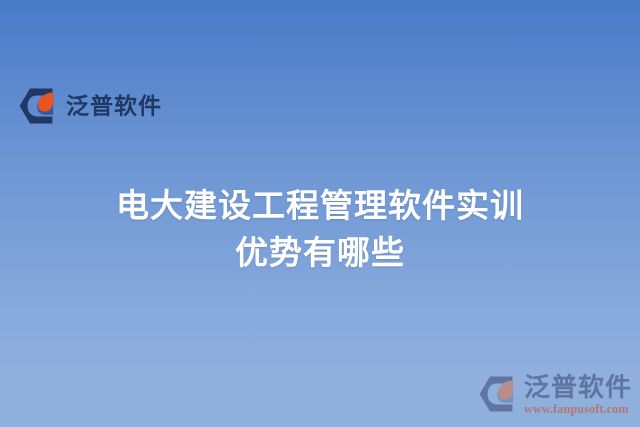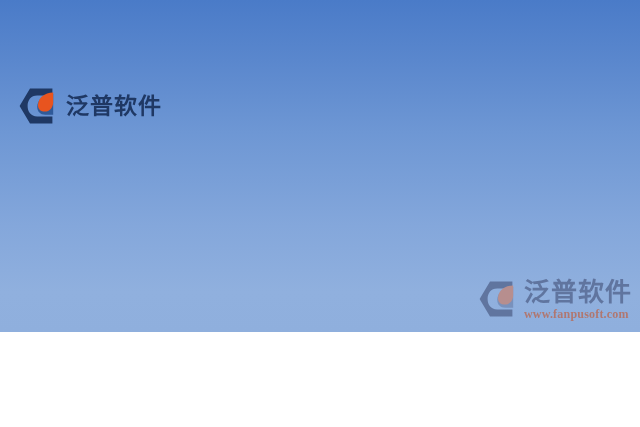--- a/index.html
+++ b/index.html
@@ -5,21 +5,21 @@
 <style>
   html, body {
     margin: 0;
     padding: 0;
     background: #ffffff;
   }
 
   .banner {
     position: relative;
     width: 640px;
-    height: 332px;
+    height: 427px;
     overflow: hidden;
     background: linear-gradient(to bottom,
                 #4a7bc8 0%,
                 #5a87cd 18%,
                 #6e97d4 40%,
                 #84a7db 68%,
                 #90b0de 88%,
                 #8fafdd 100%);
     font-family: "Liberation Sans", "DejaVu Sans", sans-serif;
     -webkit-font-smoothing: antialiased;
@@ -153,20 +153,22 @@
                  C50 58 57 64 67 64
                  C79 64 88 54 88 40 Z" fill="#e8541f"></path>
       </svg>
     </span>
     <span class="brand-wordmark">
       <span class="brand-cn">泛普软件</span>
     </span>
   </div>
 
   <div class="headline">
+    <span class="headline-line">电大建设工程管理软件实训</span>
+    <span class="headline-line">优势有哪些</span>
   </div>
 
   <div class="watermark">
     <span class="watermark-mark">
       <svg viewBox="0 0 100 100" width="40" height="40" aria-hidden="true">
         <path d="M30 6 L86 6 L86 24 L48 24
                  C32 24 24 36 24 50
                  C24 64 32 76 48 76
                  L86 76 L86 94 L30 94
                  L4 50 Z" fill="#44527a"></path>

